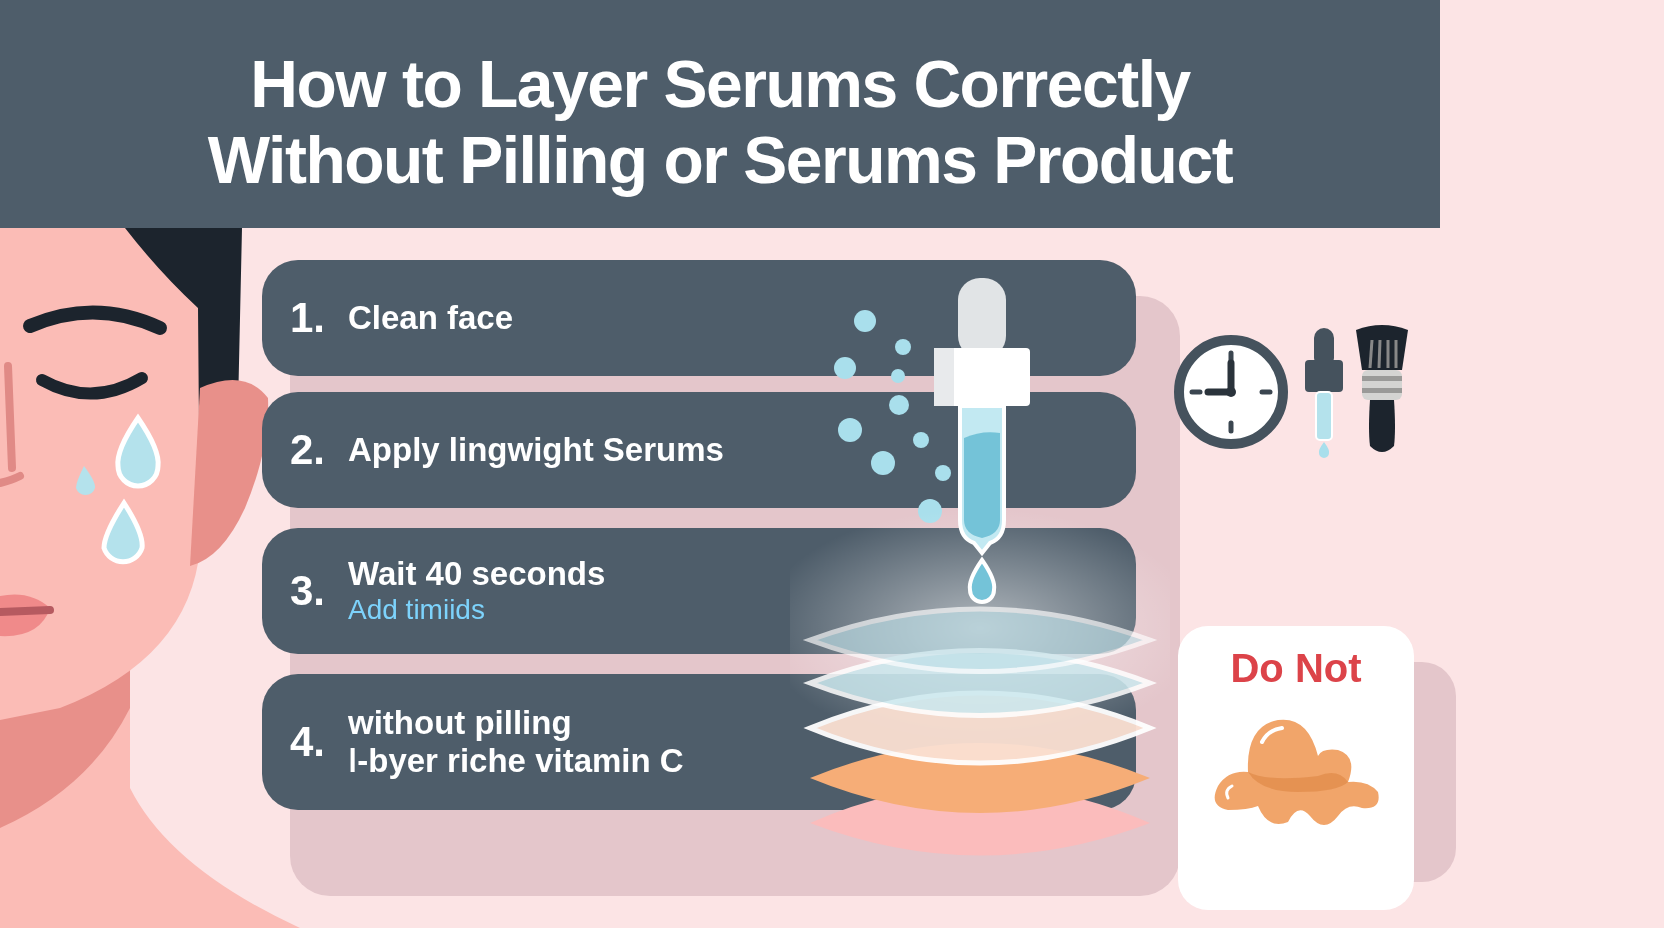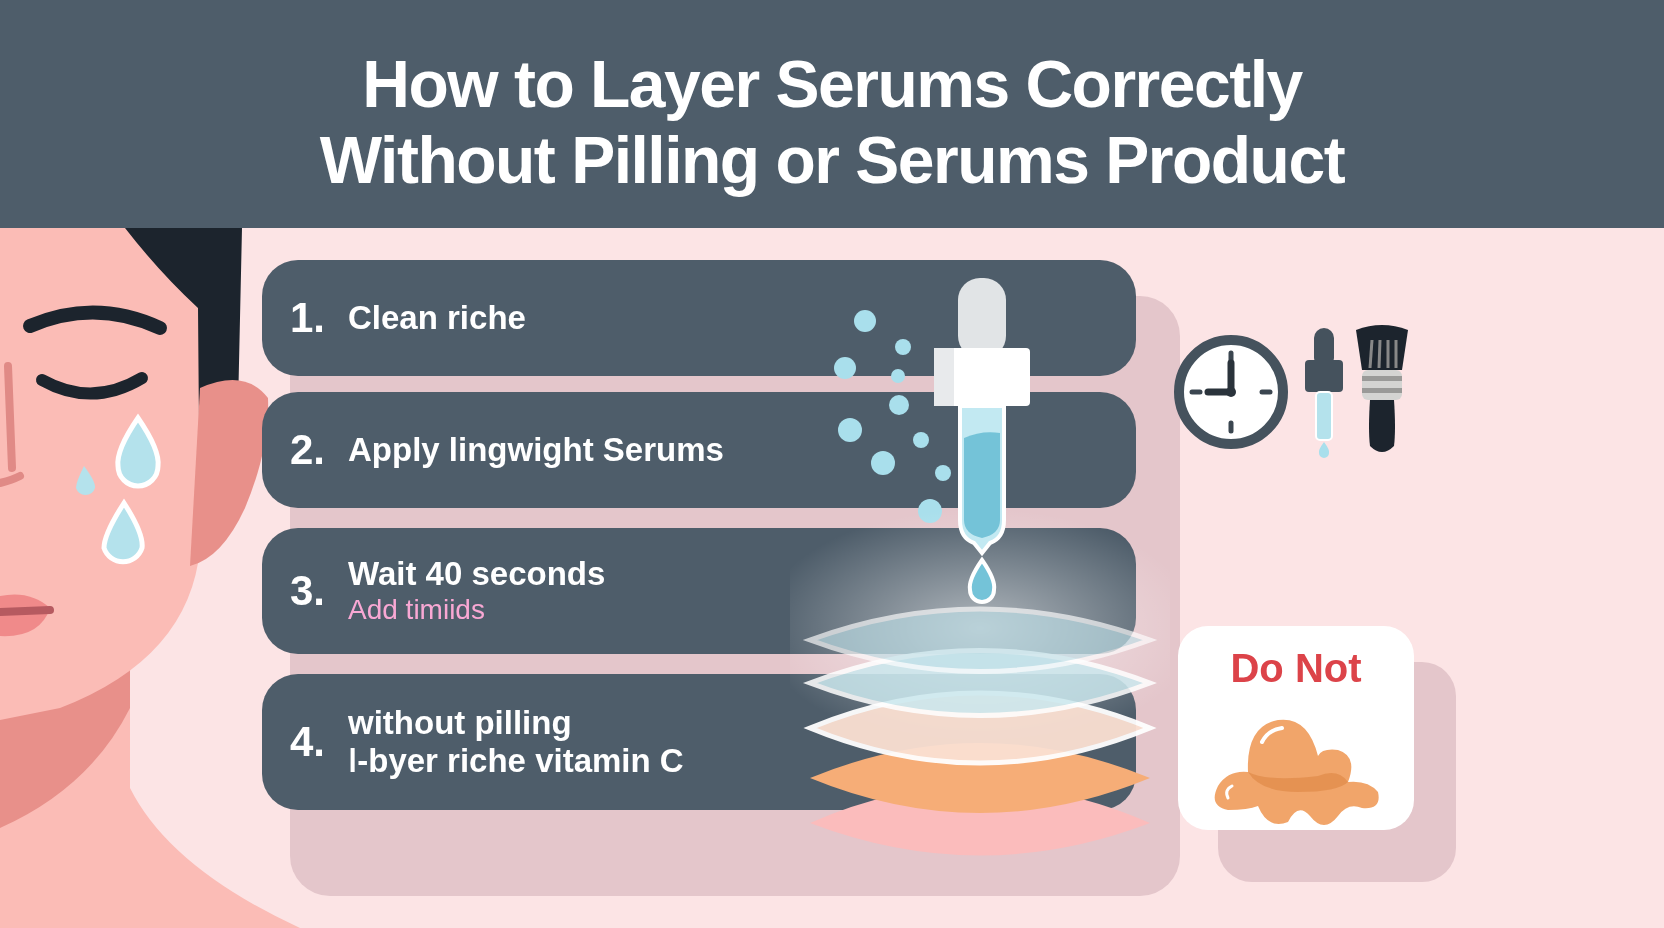--- a/index.html
+++ b/index.html
@@ -1,29 +1,29 @@
 <!DOCTYPE html>
 <html><head>
 <meta charset="utf-8">
 <style>
   html,body{margin:0;padding:0;}
   body{width:1664px;height:928px;overflow:hidden;background:#fce4e5;font-family:"Liberation Sans","DejaVu Sans",sans-serif;position:relative;}
-  .header{position:absolute;left:0;top:0;width:1664px;height:228px;background:#4e5d6a;display:flex;flex-direction:column;align-items:center;justify-content:center;}
+  .header{position:absolute;left:0;top:0;width:1440px;height:228px;background:#4e5d6a;display:flex;flex-direction:column;align-items:center;justify-content:center;}
   .header .line{color:#fff;font-weight:700;font-size:66px;line-height:76px;letter-spacing:-1.5px;text-align:center;}
   .header .title-wrap{margin-top:16px;}
   .stage{position:absolute;left:0;top:228px;width:1664px;height:700px;background:#fce4e5;}
   .face-svg{position:absolute;left:0;top:0;}
   .shadow-panel{position:absolute;left:290px;top:68px;width:890px;height:600px;background:#e4c6cb;border-radius:40px;}
   .step{position:absolute;left:262px;width:874px;height:116px;background:#4e5d6a;border-radius:36px;color:#fff;display:flex;align-items:center;box-sizing:border-box;padding-left:28px;}
   .step .num{font-weight:700;font-size:42px;width:58px;flex:none;}
   .step .txt{font-size:33px;font-weight:700;line-height:38px;}
-  .step .sub{font-size:28px;font-weight:400;color:#f9a8d4;line-height:34px;}
+  .step .sub{font-size:28px;font-weight:400;color:#7dd3fc;line-height:34px;}
   .icon-svg{position:absolute;}
   .donot-shadow{position:absolute;left:1218px;top:434px;width:238px;height:220px;background:#e4c6cb;border-radius:34px;}
-  .donot{position:absolute;left:1178px;top:398px;width:236px;height:204px;background:#fff;border-radius:30px;}
+  .donot{position:absolute;left:1178px;top:398px;width:236px;height:284px;background:#fff;border-radius:30px;}
   .donot .lbl{position:absolute;left:0;top:20px;width:100%;text-align:center;color:#dc4349;font-weight:700;font-size:40px;}
   .donot svg{position:absolute;left:20px;top:80px;}
 </style>
 </head>
 <body>
 
 <div class="header">
   <div class="title-wrap">
     <div class="line">How to Layer Serums Correctly</div>
     <div class="line">Without Pilling or Serums Product</div>
@@ -56,21 +56,21 @@
     <path d="M138 190 Q160 222 158 238 A20 20 0 0 1 118 238 Q116 222 138 190 Z" fill="#b4e2ec" stroke="#fff" stroke-width="5"></path>
     <path d="M84 238 Q96 254 95 260 A10 10 0 0 1 76 260 Q76 254 84 238 Z" fill="#b4e2ec"></path>
     <path d="M124 275 Q144 306 142 320 A20 20 0 0 1 104 320 Q104 306 124 275 Z" fill="#b4e2ec" stroke="#fff" stroke-width="5"></path>
   </svg>
 
   <div class="shadow-panel"></div>
 
   <div class="step" style="top:32px;">
     <span class="num">1.</span>
     <div>
-        <div class="txt">Clean riche</div>
+        <div class="txt">Clean face</div>
       </div>
   </div>
   <div class="step" style="top:164px;">
     <span class="num">2.</span>
     <div>
         <div class="txt">Apply lingwight Serums</div>
       </div>
   </div>
   <div class="step" style="top:300px;height:126px;">
     <span class="num">3.</span>

